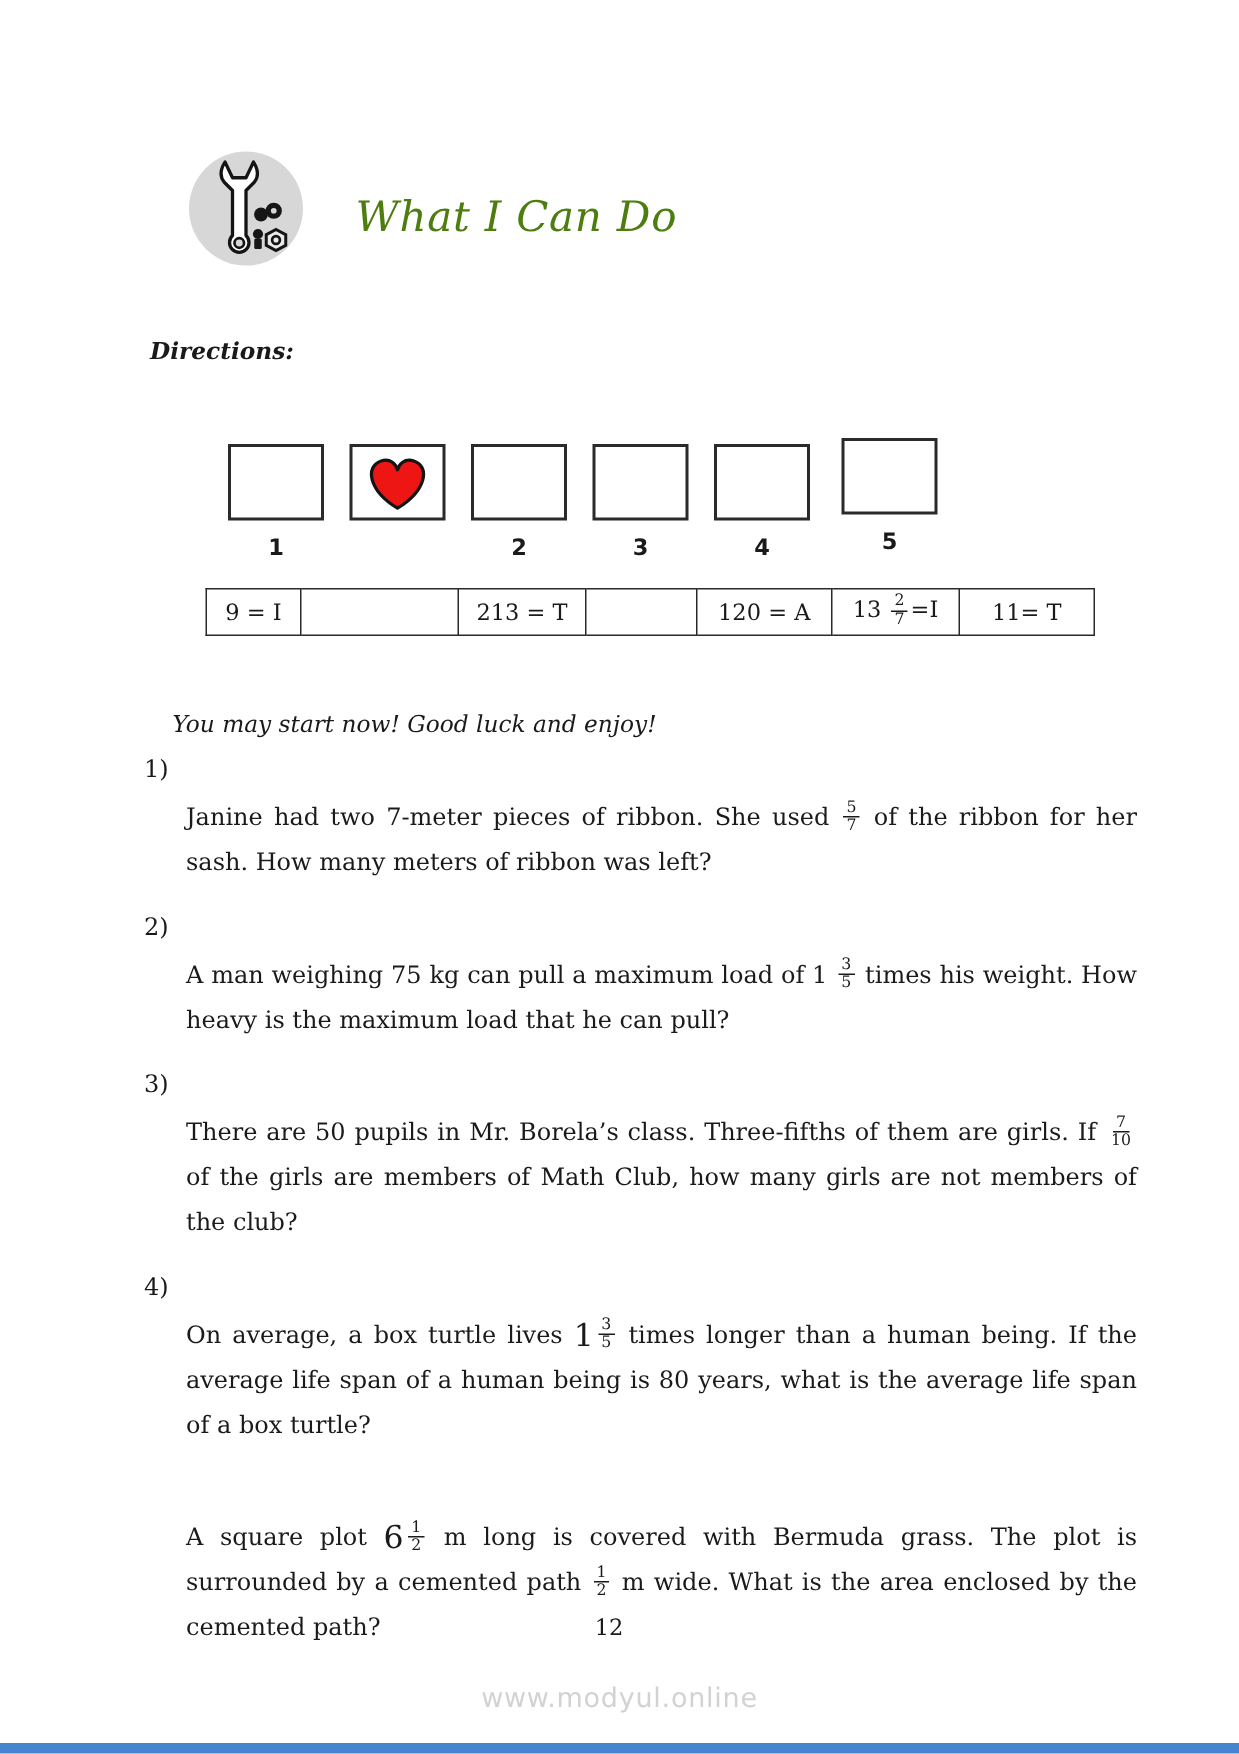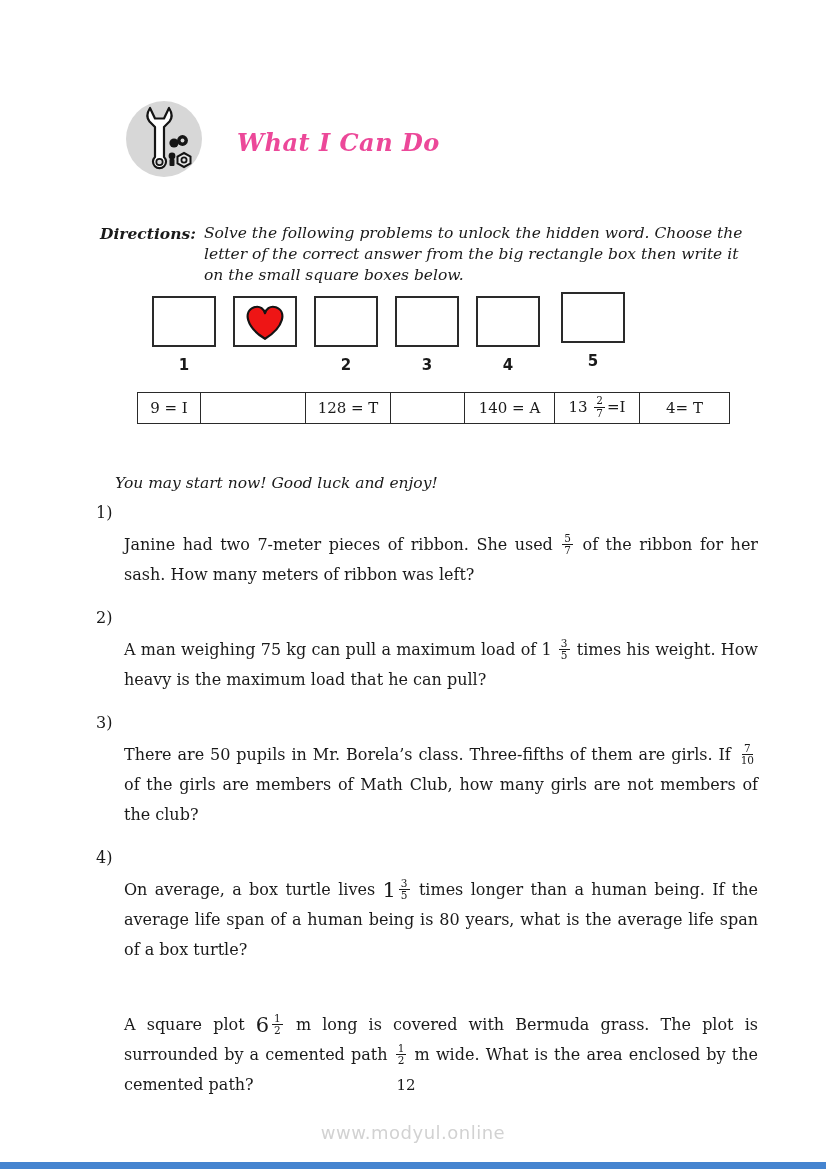--- a/index.html
+++ b/index.html
@@ -4,22 +4,22 @@
 <style>
   html,body{margin:0;padding:0;}
   body{
     width:826px;height:1169px;position:relative;background:#ffffff;
     font-family:"DejaVu Serif","Liberation Serif",serif;color:#1a1a1a;
     overflow:hidden;
   }
   
   .icon-badge{position:absolute;left:124px;top:99px;width:80px;height:80px;}
   .page-title{
-    position:absolute;left:237px;top:128px;font-size:24px;font-weight:bold;
-    font-style:italic;letter-spacing:.5px;color:#ec4899;
+    position:absolute;left:237px;top:128px;font-size:28px;font-weight:normal;
+    font-style:italic;letter-spacing:.5px;color:#4d7c0f;
   }
   
   .directions{position:absolute;left:100px;top:223px;width:640px;font-size:15.5px;line-height:21px;font-style:italic;}
   .directions .dir-label{position:absolute;left:0;top:0;font-weight:bold;}
   .directions .dir-text{margin-left:104px;width:552px;}
   
   .boxes-row{position:absolute;left:152px;top:296px;display:flex;}
   .box-wrap{display:flex;flex-direction:column;align-items:center;margin-right:17px;}
   .box-wrap:nth-child(5){margin-right:21px;}
   .box-wrap:last-child{margin-right:0;transform:translateY(-4px);}
@@ -73,21 +73,20 @@
 
     <polygon points="60,54 66.5,57.5 66.5,64.5 60,68 53.5,64.5 53.5,57.5" fill="#e9e9e9" stroke="#141414" stroke-width="2"></polygon>
     <circle cx="60" cy="61" r="2.6" fill="none" stroke="#141414" stroke-width="1.8"></circle>
   </svg>
 </div>
 
 <div class="page-title">What I Can Do</div>
 
 <div class="directions">
   <span class="dir-label">Directions:</span>
-  <div class="dir-text">Solve the following problems to unlock the hidden word. Choose the letter of the correct answer from the big rectangle box then write it on the small square boxes below.</div>
 </div>
 
 <div class="boxes-row">
     <div class="box-wrap">
       <div class="answer-box"></div>
       <div class="box-num">1</div>
     </div>
     <div class="box-wrap">
       <div class="answer-box">
         <svg class="heart-svg" viewBox="0 0 60 50">
@@ -121,28 +120,28 @@
       <col style="width:85px">
     <col style="width:74px">
       <col style="width:90px">
       <col style="width:85px">
       <col style="width:90px">
   </colgroup>
   <tbody>
       <tr>
         <td>9 = I</td>
         <td></td>
-        <td>128 = T</td>
+        <td>213 = T</td>
         <td></td>
-        <td>140 = A</td>
+        <td>120 = A</td>
         <td>13 <span class="frac">
             <span class="fn">2</span>
             <span class="fd">7</span>
           </span>=I</td>
-        <td>4= T</td>
+        <td>11= T</td>
       </tr>
     </tbody>
 </table>
 
 <div class="start-line">You may start now! Good luck and enjoy!</div>
 
 <div class="problems">
     <div class="problem">
       <span class="pnum">1)</span>
       <div class="ptext">Janine had two 7-meter pieces of ribbon. She used <span class="frac">

